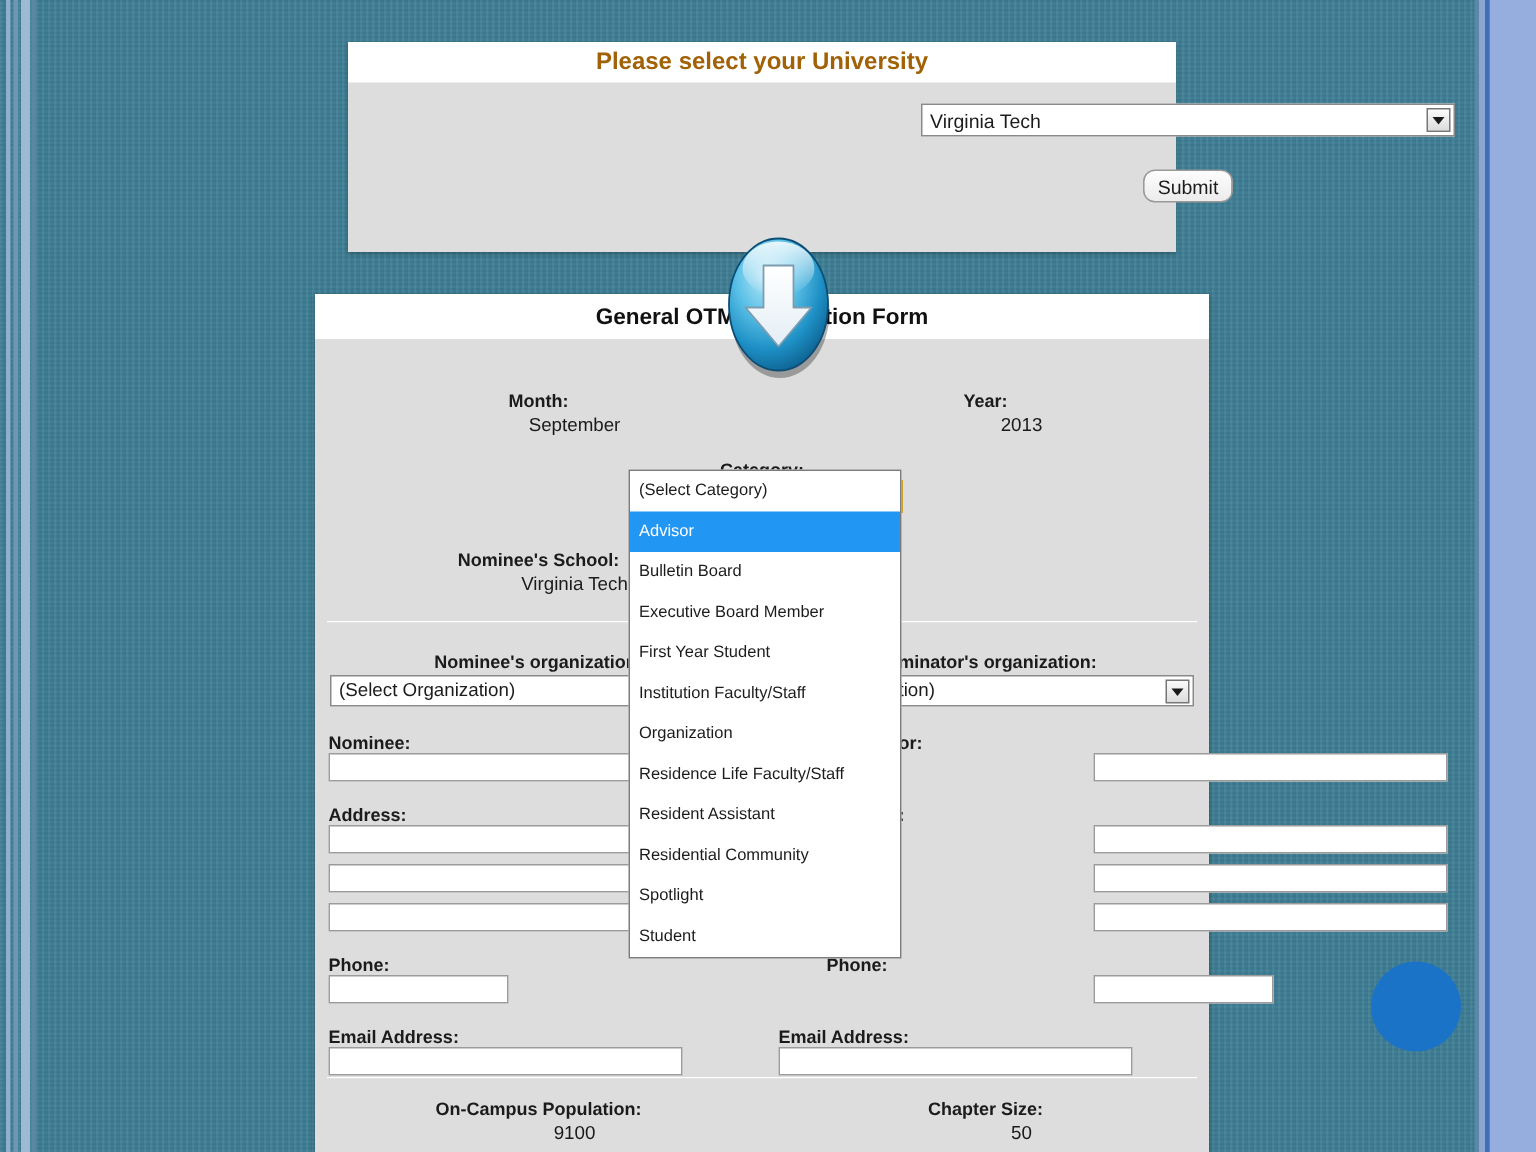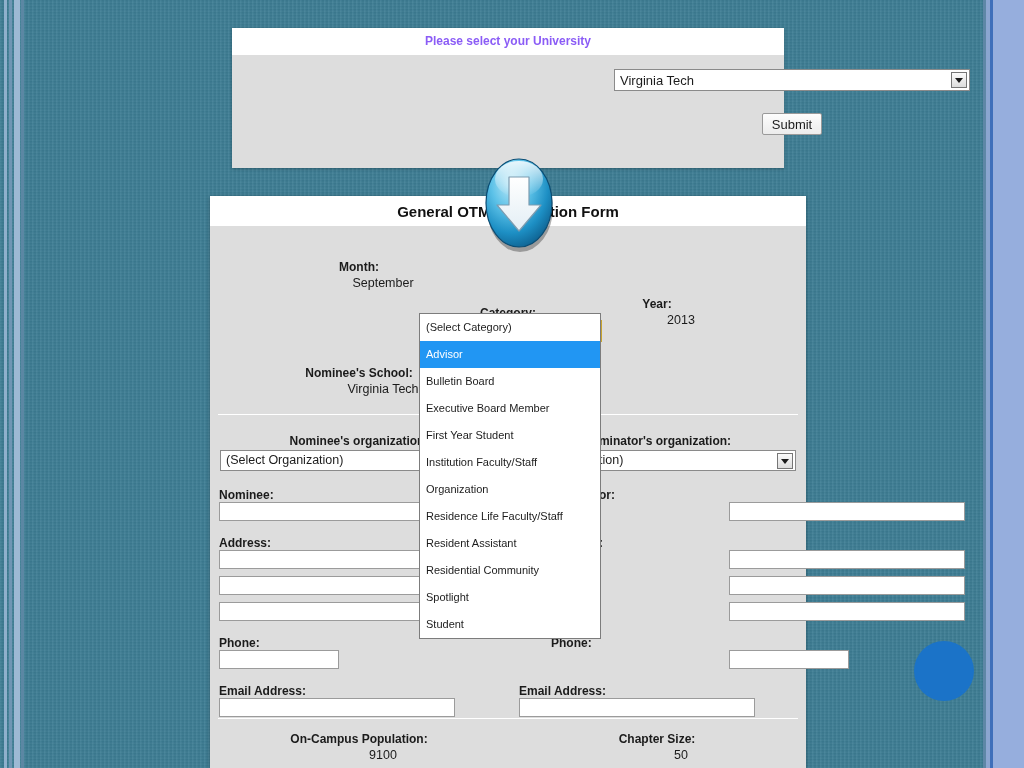--- a/index.html
+++ b/index.html
@@ -56,22 +56,22 @@
     left: 232px; top: 28px;
     width: 552px; height: 140px;
     background: #ffffff;
     box-shadow: 0 1px 3px rgba(0,0,0,0.25);
   }
   #uni-title {
     height: 27px;
     line-height: 27px;
     text-align: center;
     font-weight: bold;
-    font-size: 12px;
-    color: #8b5cf6;
+    font-size: 16px;
+    color: #a16207;
     background: #ffffff;
   }
   #uni-body {
     height: 113px;
     background: #dddddd;
     padding-top: 14px;
   }
 
   .sel-wrap {
     position: relative;
@@ -113,21 +113,21 @@
 
   #submit-btn {
     position: absolute;
     left: 530px; top: 85px;
     width: 60px; height: 22px;
     font-family: "Liberation Sans", sans-serif;
     font-size: 13px;
     color: #1c1c1c;
     background: linear-gradient(#fdfdfd, #ececec);
     border: 1px solid #9a9a9a;
-    border-radius: 2px;
+    border-radius: 8px;
     cursor: pointer;
     padding: 0;
   }
 
   
   #otm-panel {
     position: absolute;
     left: 210px; top: 196px;
     width: 596px; height: 572px;
     background: #ffffff;
@@ -156,21 +156,21 @@
   .field-value {
     font-size: 12.5px;
     color: #1b1b1b;
   }
   .centered { text-align: center; }
 
   .abs { position: absolute; }
 
   
   #month-block { left: 0px; top: 34px; width: 298px; }
-  #year-block  { left: 298px; top: 34px; width: 298px; margin-top: 37px; }
+  #year-block  { left: 298px; top: 34px; width: 298px; }
   .stack-lbl { display: block; }
   .stack-val { display: block; margin-top: 2px; padding-left: 48px; }
 
   
   #category-label { left: 0; top: 80px; width: 596px; }
 
   #category-select {
     left: 210px; top: 94px;
     width: 182px; height: 22px;
     background: #ffffff;

